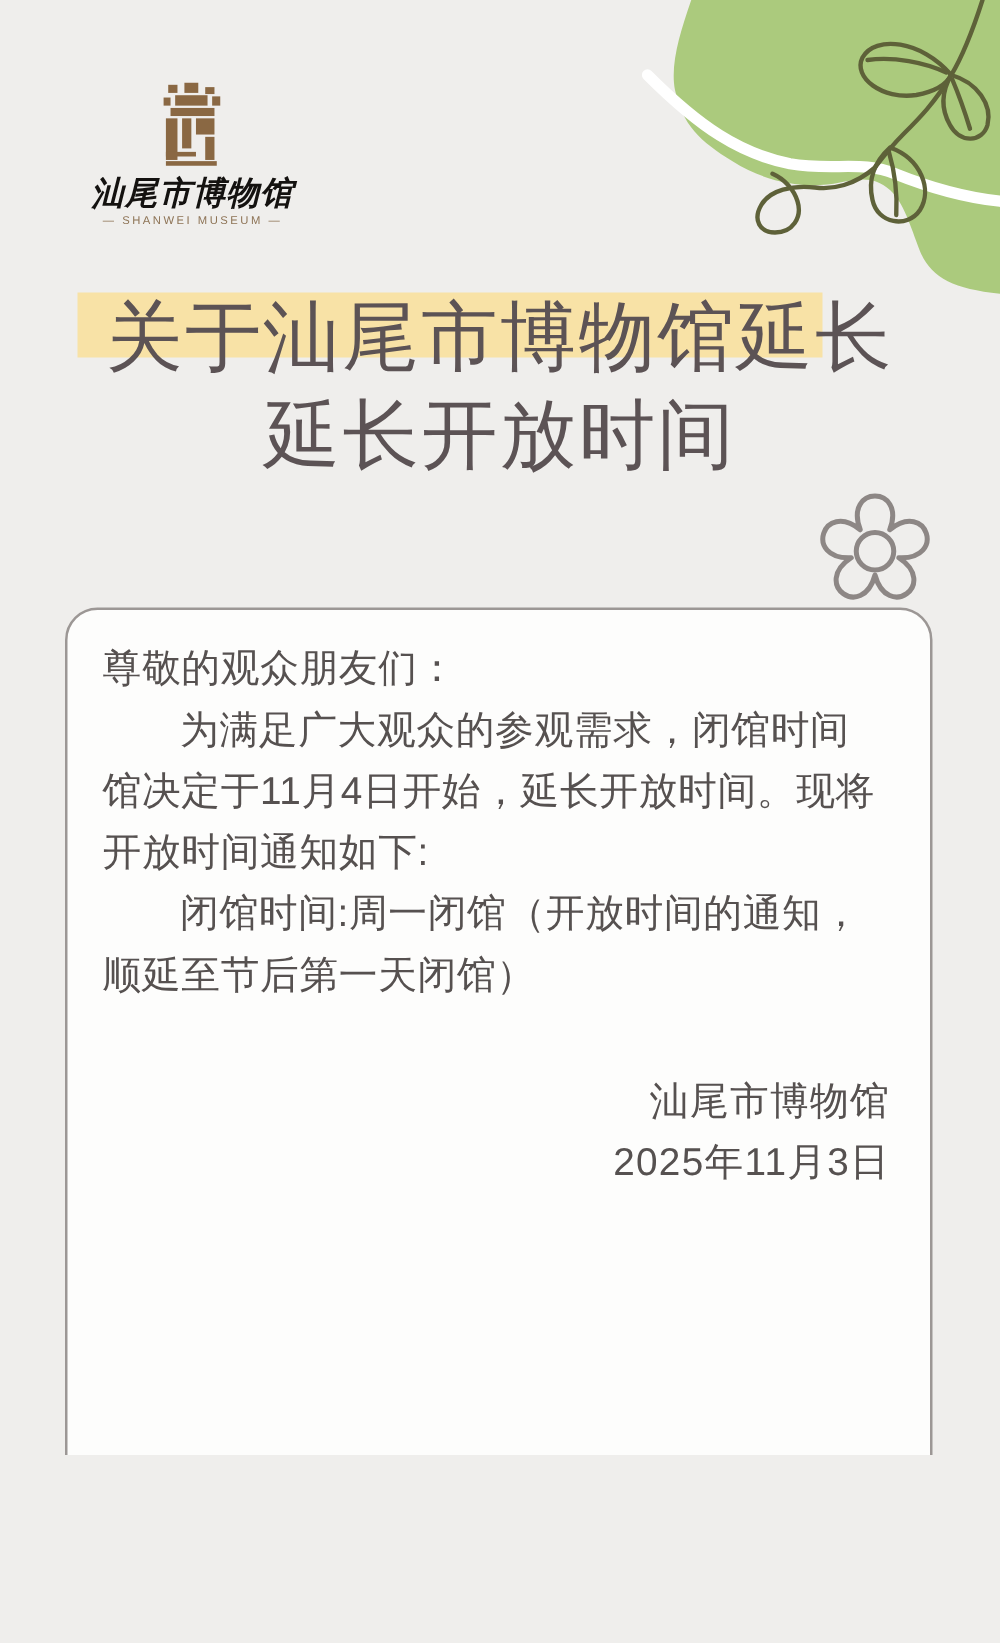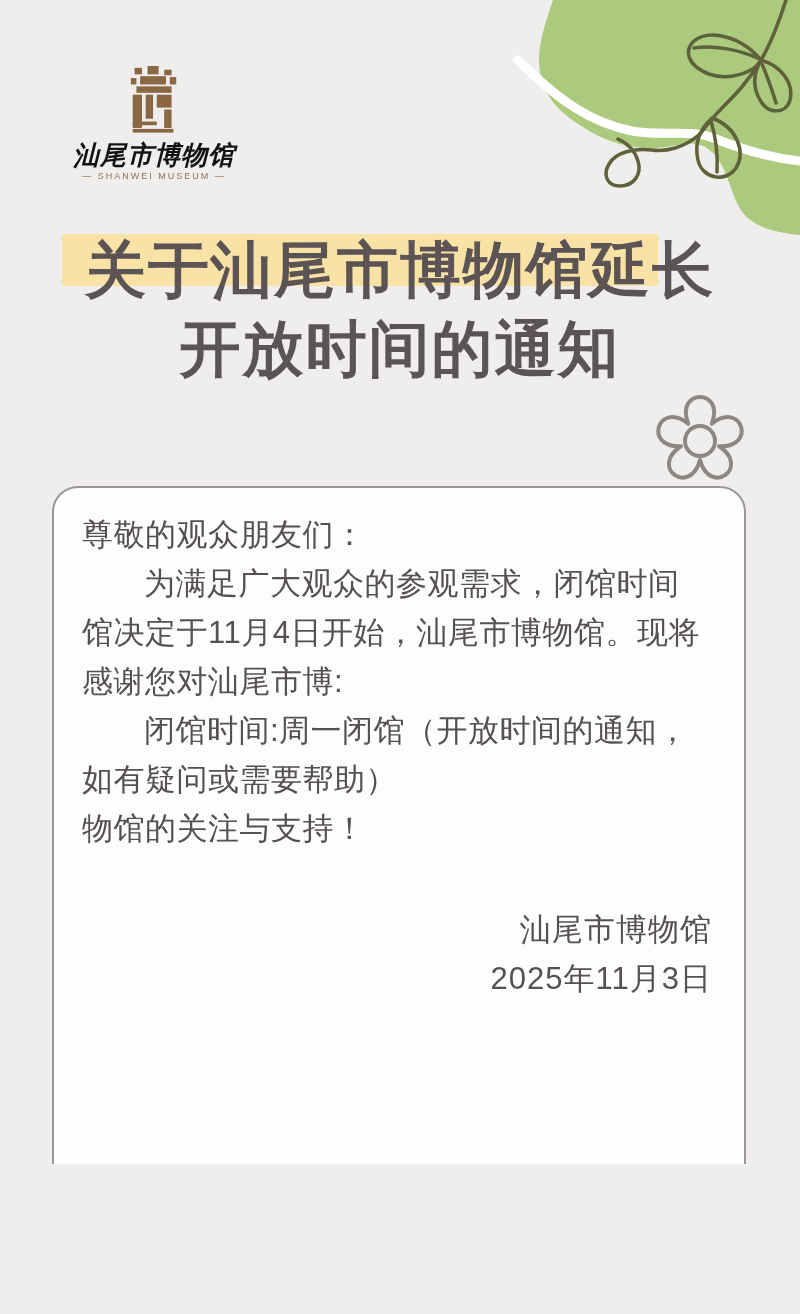--- a/index.html
+++ b/index.html
@@ -31,21 +31,21 @@
   }
 
   
   .title-highlight {
     position: absolute; left: 62px; top: 234px; width: 596px; height: 52px;
     background: #f8e2a6;
   }
   .title {
     position: absolute; left: 0; top: 230px; width: 800px; text-align: center;
     font-family: "DejaVu Serif", "Liberation Serif", serif;
-    font-weight: 700; font-size: 61px; line-height: 79px;
+    font-weight: 400; font-size: 61px; line-height: 79px;
     color: #5c5355; letter-spacing: 2px;
   }
 
   
   .flower { position: absolute; left: 640px; top: 388px; width: 120px; height: 104px; }
 
   
   .card {
     position: absolute; left: 52px; top: 486px; width: 694px; height: 804px;
     box-sizing: border-box;
@@ -128,43 +128,42 @@
         <rect x="22" y="68" width="44" height="4"></rect>
       </g>
     </svg>
     <div class="logo-cn">汕尾市博物馆</div>
     <div class="logo-en">— SHANWEI MUSEUM —</div>
   </div>
 
   <div class="title-highlight"></div>
   <div class="title">
     <div>关于汕尾市博物馆延长</div>
-    <div>开放时间的通知</div>
+    <div>延长开放时间</div>
   </div>
 
   <svg class="flower" viewBox="640 388 120 104">
     <g fill="none" stroke-width="4" stroke-linejoin="round" stroke="#8d8785">
       <path d="M688.2,423.8 C674.6,387.9 725.4,387.9 711.8,423.8
                C741.7,399.7 757.4,448.1 719,446.2
                C751.2,467.2 710.1,497.1 700,460
                C689.9,497.1 648.8,467.2 681,446.2
                C642.6,448.1 658.3,399.7 688.2,423.8 Z"></path>
       <circle cx="700" cy="441" r="15"></circle>
     </g>
   </svg>
 
   <div class="card">
     <div class="notice-body">
       <div class="line">尊敬的观众朋友们：</div>
       <div class="line indent">为满足广大观众的参观需求，闭馆时间</div>
-      <div class="line">馆决定于11月4日开始，汕尾市博物馆。现将</div>
-      <div class="line">感谢您对汕尾市博:</div>
+      <div class="line">馆决定于11月4日开始，延长开放时间。现将</div>
+      <div class="line">开放时间通知如下:</div>
       <div class="line indent">闭馆时间:周一闭馆（开放时间的通知，</div>
-      <div class="line">如有疑问或需要帮助）</div>
-      <div class="line">物馆的关注与支持！</div>
+      <div class="line">顺延至节后第一天闭馆）</div>
     </div>
     <div class="signature">
       <div>汕尾市博物馆</div>
       <div>2025年11月3日</div>
     </div>
   </div>
 
   <div class="watermark">
     <svg class="person-icon" viewBox="0 0 56 80">
       <g fill="#000">

